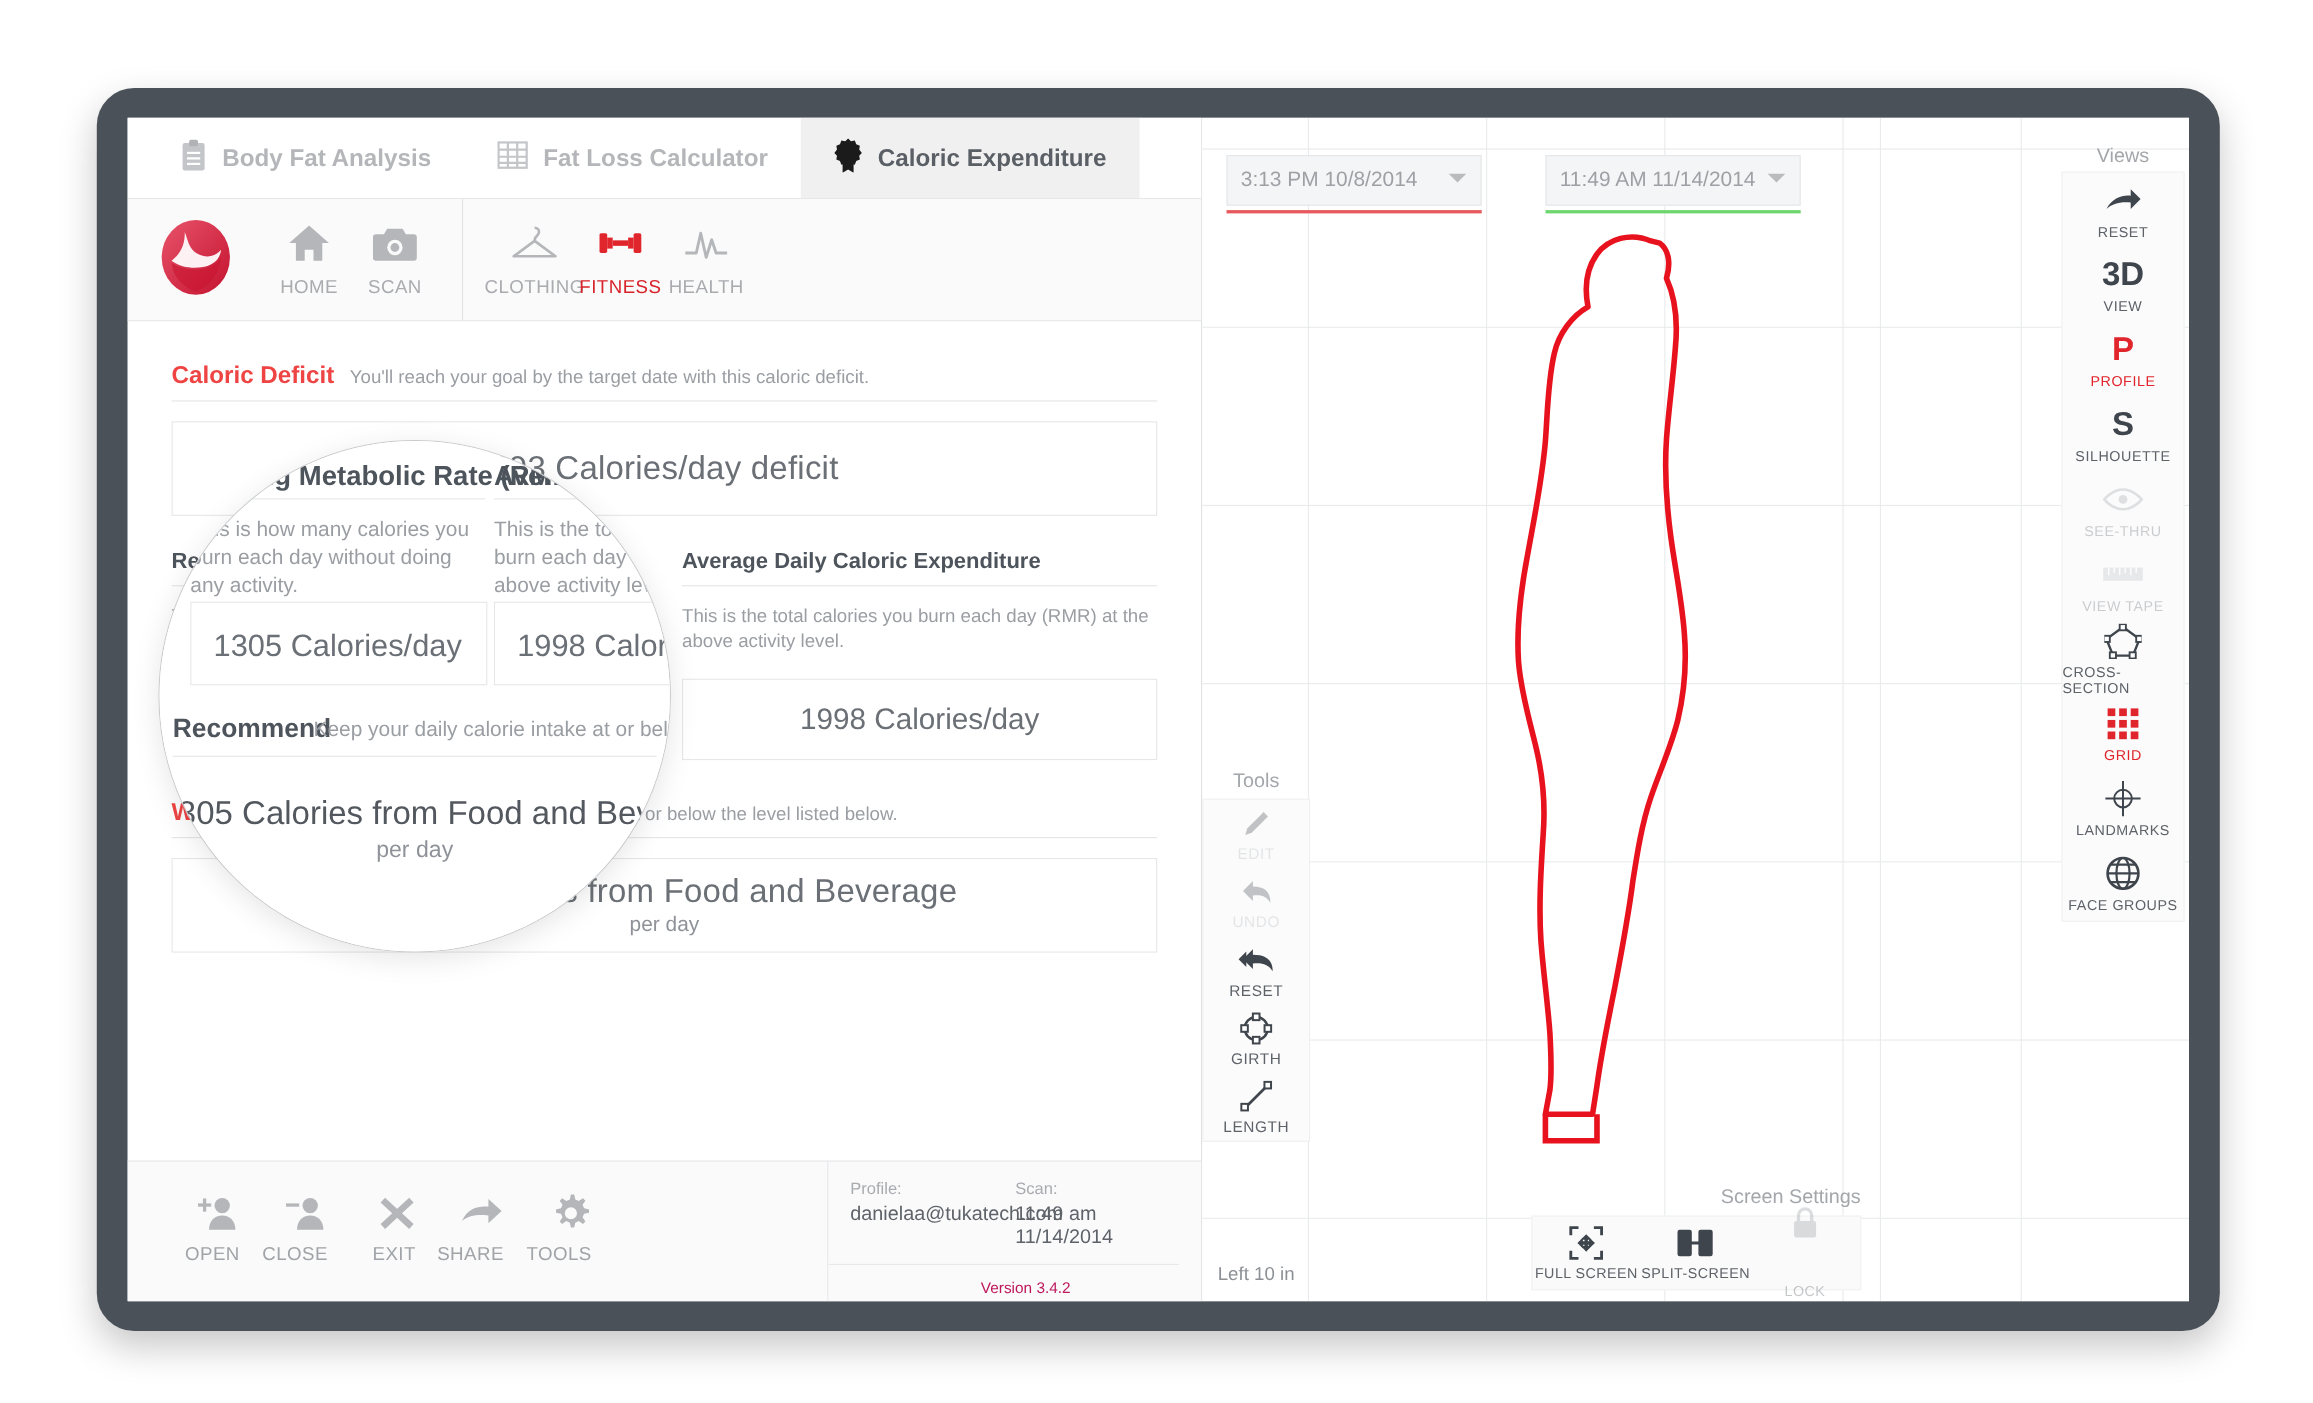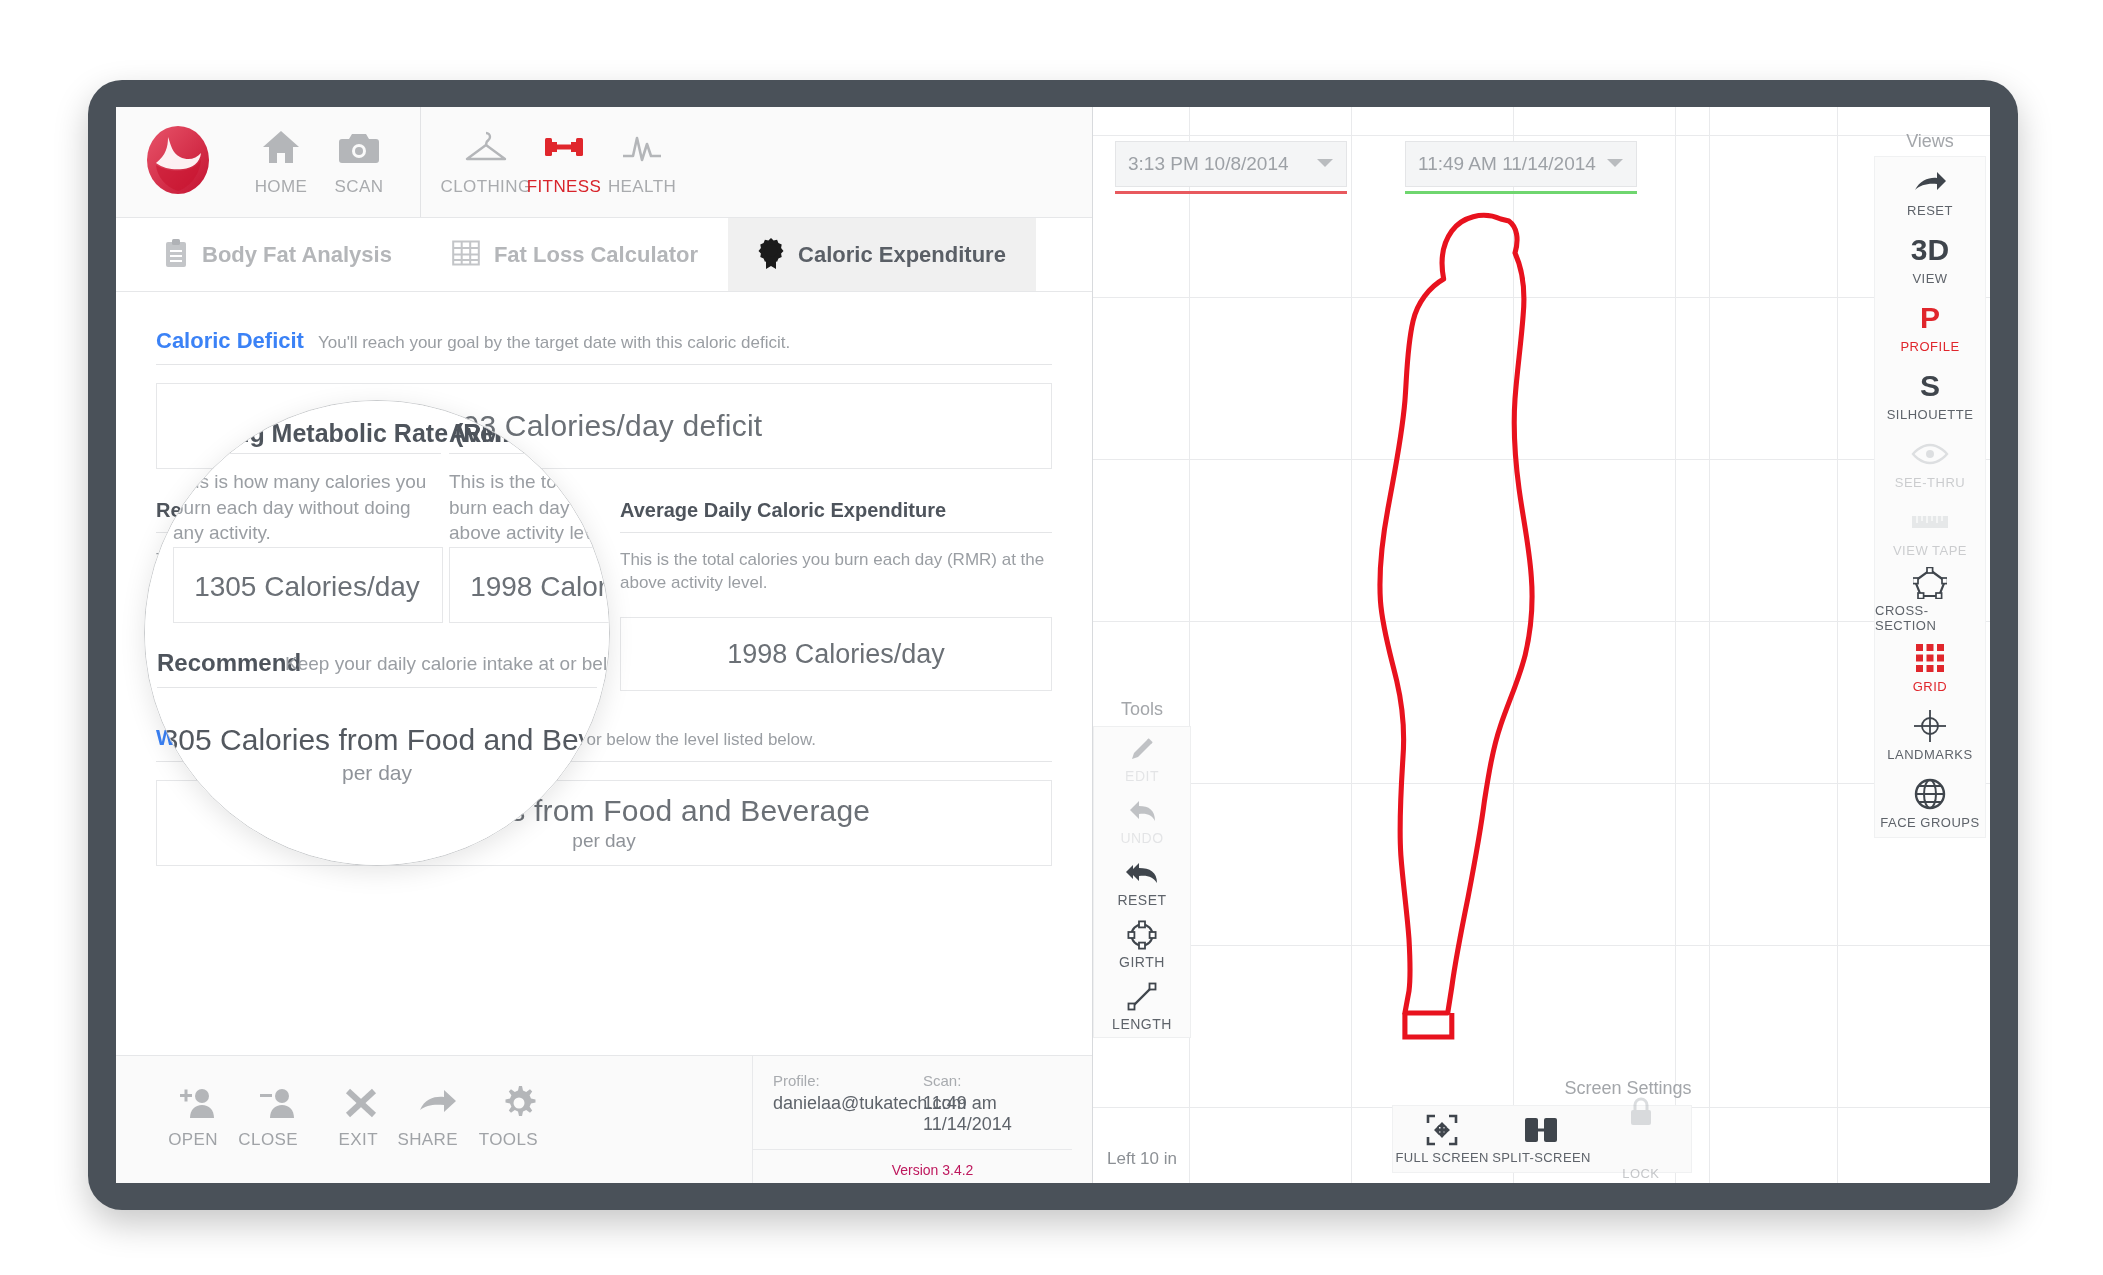--- a/index.html
+++ b/index.html
@@ -33,21 +33,21 @@
           padding-left:18px;box-sizing:border-box;background:#fff;}
   .tab{display:flex;align-items:center;gap:14px;padding:0 30px;cursor:pointer;}
   .tab .tlb{font-size:22px;font-weight:bold;color:#b4b6b9;}
   .tab.active{background:#f0f0f0;}
   .tab.active .tlb{color:#5a5f66;}
 
   
   #content{position:absolute;top:185px;left:0;right:0;bottom:128px;padding:36px 40px 0 40px;
            box-sizing:border-box;}
   .sechead{display:flex;align-items:baseline;gap:14px;}
-  .sechead h3{margin:0;font-size:22px;font-weight:bold;color:#3b82f6;
+  .sechead h3{margin:0;font-size:22px;font-weight:bold;color:#ef4444;
               font-family:"Liberation Sans",sans-serif;}
   .sechead p{margin:0;font-size:17px;color:#9a9ea3;font-family:"Liberation Sans",sans-serif;}
   .rule{height:1px;background:#e4e5e7;margin-top:10px;}
   .bigbox{margin-top:18px;border:1px solid #e6e7e9;background:#fff;height:84px;
           display:flex;flex-direction:column;align-items:center;justify-content:center;}
   .bigbox .v{font-size:30px;color:#6b7076;font-weight:300;letter-spacing:.2px;}
   .bigbox .sub{font-size:19px;color:#8f9399;margin-top:2px;}
   .cols{display:flex;gap:32px;margin-top:30px;}
   .col{flex:1;}
   .col h4{margin:0;font-size:20px;font-weight:bold;color:#4e545c;}
@@ -130,20 +130,58 @@
   .magtxt{position:absolute;color:#53585f;font-family:"Liberation Sans",sans-serif;}
 </style>
 </head>
 <body>
 
 <div id="tablet">
 <div id="screen">
 
   <div id="left">
 
+    <div id="tabbar">
+      <div class="tab">
+        <span>
+          <svg width="24" height="30" viewBox="0 0 24 30">
+                <rect x="2" y="4" width="20" height="25" rx="2" fill="#c3c5c8"></rect>
+                <rect x="8" y="1" width="8" height="6" rx="1.6" fill="#b0b2b6"></rect>
+                <rect x="6" y="12" width="12" height="2" fill="#fff"></rect>
+                <rect x="6" y="17" width="12" height="2" fill="#fff"></rect>
+                <rect x="6" y="22" width="12" height="2" fill="#fff"></rect>
+              </svg>
+        </span>
+        <span class="tlb">Body Fat Analysis</span>
+      </div>
+      <div class="tab">
+        <span>
+          <svg width="28" height="28" viewBox="0 0 28 28">
+                <rect x="1.2" y="2.5" width="25.6" height="23" fill="none" stroke="#c3c5c8" stroke-width="2"></rect>
+                <line x1="1.2" y1="9" x2="26.8" y2="9" stroke="#c3c5c8" stroke-width="2"></line>
+                <line x1="1.2" y1="15.5" x2="26.8" y2="15.5" stroke="#c3c5c8" stroke-width="2"></line>
+                <line x1="1.2" y1="21" x2="26.8" y2="21" stroke="#c3c5c8" stroke-width="2"></line>
+                <line x1="9.7" y1="2.5" x2="9.7" y2="25.5" stroke="#c3c5c8" stroke-width="2"></line>
+                <line x1="18.2" y1="2.5" x2="18.2" y2="25.5" stroke="#c3c5c8" stroke-width="2"></line>
+              </svg>
+        </span>
+        <span class="tlb">Fat Loss Calculator</span>
+      </div>
+      <div class="tab active">
+        <span>
+          <svg width="26" height="32" viewBox="0 0 26 32">
+            <path d="M13 1 l2.6 2.4 3.5-.6 1.3 3.3 3.3 1.3-.6 3.5L25.5 14l-2.4 2.6.6 3.5-3.3 1.3-1.3 3.3-3.5-.6L13 26.3l-2.6-2.2-3.5.6-1.3-3.3-3.3-1.3.6-3.5L.5 14l2.4-3.1-.6-3.5 3.3-1.3 1.3-3.3 3.5.6z" fill="#1b1b1b"></path>
+            <path d="M8 24 l0 8 5-3 5 3 0-8z" fill="#1b1b1b"></path>
+            <circle cx="13" cy="13.5" r="6.5" fill="#1b1b1b"></circle>
+          </svg>
+        </span>
+        <span class="tlb">Caloric Expenditure</span>
+      </div>
+    </div>
+
     <div id="topnav">
       <div class="logo">
         <svg width="80" height="80" viewBox="0 0 80 80">
           <defs>
             <linearGradient id="lgA" x1="0" y1="0" x2="1" y2="1">
               <stop offset="0" stop-color="#e8546a"></stop>
                   <stop offset="1" stop-color="#c41230"></stop>
             </linearGradient>
           </defs>
           <ellipse cx="40" cy="41" rx="31" ry="34" fill="url(#lgA)"></ellipse>
@@ -196,58 +234,20 @@
           <span class="lb">FITNESS</span>
         </div>
         <div class="navitem">
           <span class="ic">
             <svg width="42" height="34" viewBox="0 0 42 34">
                   <path d="M2 26 L12 26 L16 8 L21 30 L26 14 L30 26 L40 26" fill="none" stroke="#b4b6b9" stroke-width="2.6" stroke-linejoin="round"></path>
                 </svg>
           </span>
           <span class="lb">HEALTH</span>
         </div>
-      </div>
-    </div>
-
-    <div id="tabbar">
-      <div class="tab">
-        <span>
-          <svg width="24" height="30" viewBox="0 0 24 30">
-                <rect x="2" y="4" width="20" height="25" rx="2" fill="#c3c5c8"></rect>
-                <rect x="8" y="1" width="8" height="6" rx="1.6" fill="#b0b2b6"></rect>
-                <rect x="6" y="12" width="12" height="2" fill="#fff"></rect>
-                <rect x="6" y="17" width="12" height="2" fill="#fff"></rect>
-                <rect x="6" y="22" width="12" height="2" fill="#fff"></rect>
-              </svg>
-        </span>
-        <span class="tlb">Body Fat Analysis</span>
-      </div>
-      <div class="tab">
-        <span>
-          <svg width="28" height="28" viewBox="0 0 28 28">
-                <rect x="1.2" y="2.5" width="25.6" height="23" fill="none" stroke="#c3c5c8" stroke-width="2"></rect>
-                <line x1="1.2" y1="9" x2="26.8" y2="9" stroke="#c3c5c8" stroke-width="2"></line>
-                <line x1="1.2" y1="15.5" x2="26.8" y2="15.5" stroke="#c3c5c8" stroke-width="2"></line>
-                <line x1="1.2" y1="21" x2="26.8" y2="21" stroke="#c3c5c8" stroke-width="2"></line>
-                <line x1="9.7" y1="2.5" x2="9.7" y2="25.5" stroke="#c3c5c8" stroke-width="2"></line>
-                <line x1="18.2" y1="2.5" x2="18.2" y2="25.5" stroke="#c3c5c8" stroke-width="2"></line>
-              </svg>
-        </span>
-        <span class="tlb">Fat Loss Calculator</span>
-      </div>
-      <div class="tab active">
-        <span>
-          <svg width="26" height="32" viewBox="0 0 26 32">
-            <path d="M13 1 l2.6 2.4 3.5-.6 1.3 3.3 3.3 1.3-.6 3.5L25.5 14l-2.4 2.6.6 3.5-3.3 1.3-1.3 3.3-3.5-.6L13 26.3l-2.6-2.2-3.5.6-1.3-3.3-3.3-1.3.6-3.5L.5 14l2.4-3.1-.6-3.5 3.3-1.3 1.3-3.3 3.5.6z" fill="#1b1b1b"></path>
-            <path d="M8 24 l0 8 5-3 5 3 0-8z" fill="#1b1b1b"></path>
-            <circle cx="13" cy="13.5" r="6.5" fill="#1b1b1b"></circle>
-          </svg>
-        </span>
-        <span class="tlb">Caloric Expenditure</span>
       </div>
     </div>
 
     <div id="content">
 
       <div>
         <div class="sechead">
           <h3>Caloric Deficit</h3>
           <p>You'll reach your goal by the target date with this caloric deficit.</p>
         </div>

